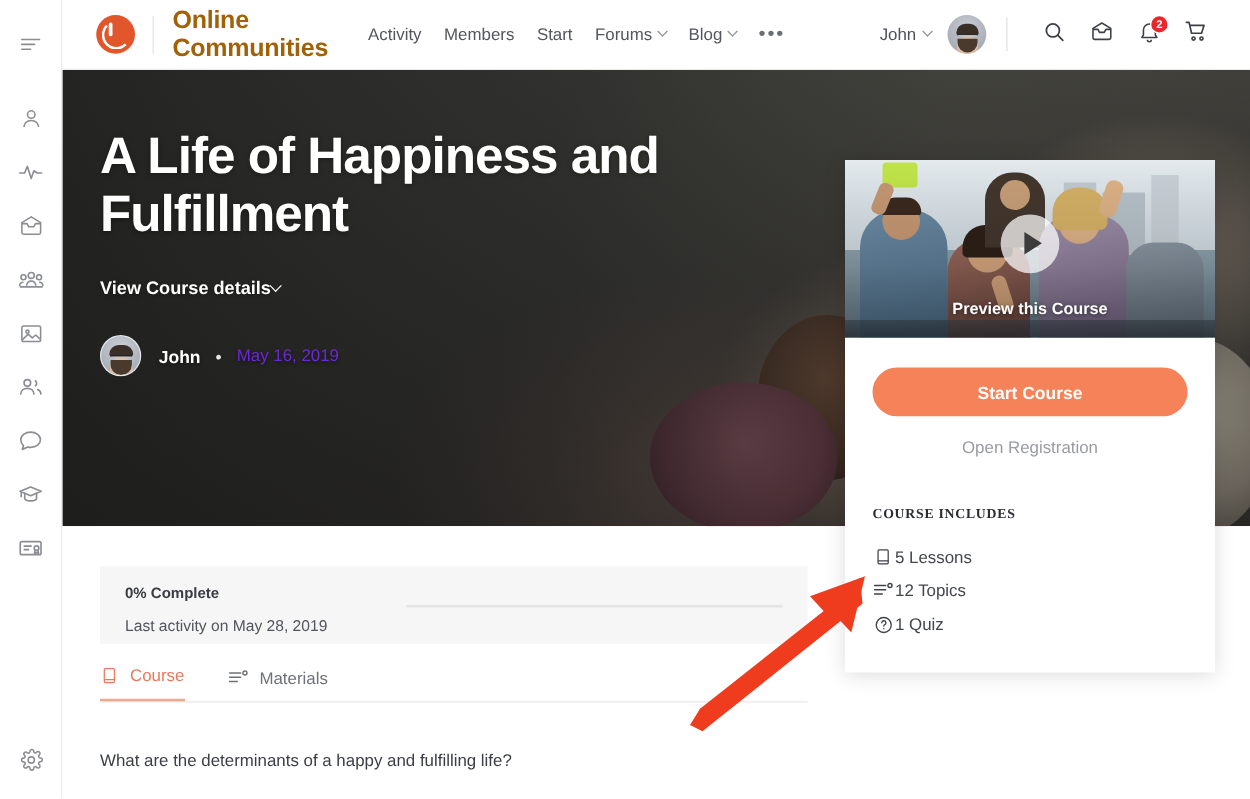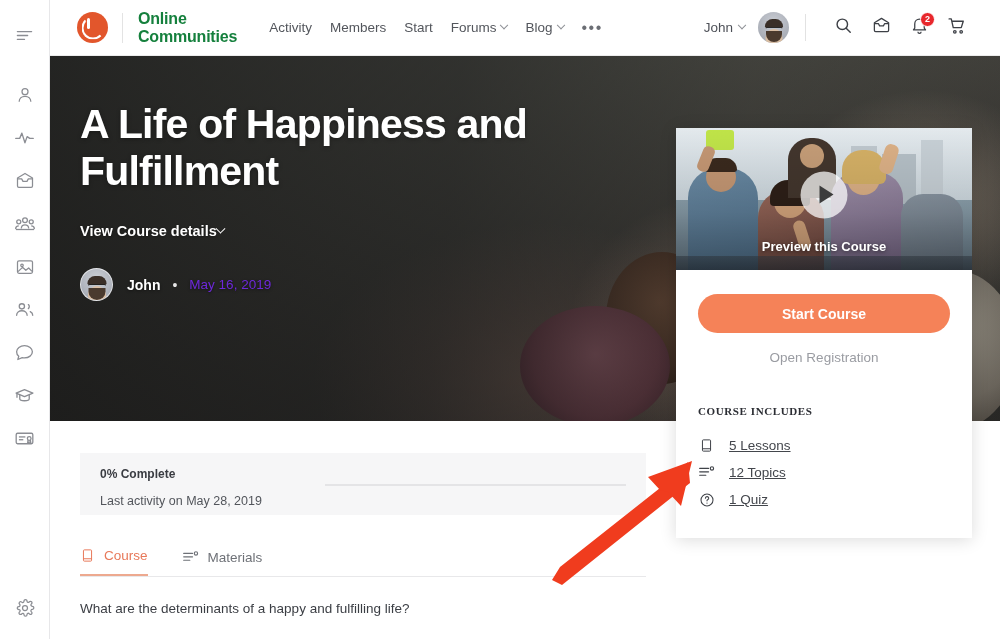--- a/index.html
+++ b/index.html
@@ -48,22 +48,22 @@
     border-top-color: transparent; border-right-color: transparent;
   }
   .logo-mark .logo-stem {
     position: absolute; left: 10px; top: 6px;
     width: 2.6px; height: 11px; background: #fff; border-radius: 2px;
   }
   .logo-divider {
     width: 1px; height: 30px; background: #e3e3e3; margin-left: 14px;
   }
   .logo-text {
-    margin-left: 15px; font-size: 16px; font-weight: bold;
-    line-height: 1.12; color: #15803d; letter-spacing: -0.2px;
+    margin-left: 15px; font-size: 20px; font-weight: bold;
+    line-height: 1.12; color: #a16207; letter-spacing: -0.2px;
   }
   .nav { display: flex; align-items: center; margin-left: 32px; gap: 18px; }
   .nav-item {
     font-size: 13.5px; color: #53565c; display: flex; align-items: center; gap: 5px;
     white-space: nowrap;
   }
   .caret {
     display: inline-block; width: 6px; height: 6px;
     border-right: 1.3px solid #8e9096; border-bottom: 1.3px solid #8e9096;
     transform: rotate(45deg) translate(-2px,-2px);
@@ -219,44 +219,43 @@
   .open-reg {
     margin-top: 17px; text-align: center; color: #9a9ca2; font-size: 13.5px;
   }
   .includes-title {
     margin-top: 40px; font-size: 11px; font-weight: bold; color: #2b2d33;
     letter-spacing: 0.6px;
     font-family: Liberation Serif, serif;
   }
   .inc-list { margin-top: 15px; }
   .inc-row {
-    display: flex; align-items: center; gap: 14px; height: 27px; color: #43464c;
+    display: flex; align-items: center; gap: 1px; height: 27px; color: #43464c;
     font-size: 13.5px;
-    text-decoration: underline;
   }
   .inc-ico { width: 17px; display: flex; align-items: center; justify-content: center; color: #3f4248; }
 
   
   .content {
     position: absolute; left: 50px; top: 421px; width: 950px; height: 218px;
     background: #ffffff;
   }
   .progress-box {
     position: absolute; left: 30px; top: 32px; width: 566px; height: 62px;
     background: #f6f6f7; padding: 14px 20px;
   }
   .prog-label { font-size: 12px; font-weight: bold; color: #3a3c42; }
   .prog-sub { margin-top: 13px; font-size: 12.5px; color: #52555b; }
   .prog-track {
     position: absolute; left: 245px; right: 20px; top: 31px; height: 2px; background: #e4e4e6;
   }
   .prog-fill { height: 2px; width: 0%; background: #f58258; }
 
   .tabs {
-    position: absolute; left: 30px; top: 127px; width: 566px;
+    position: absolute; left: 30px; top: 112px; width: 566px;
     display: flex; align-items: flex-end; gap: 34px;
     border-bottom: 1px solid #e8e8ea;
   }
   .tab {
     display: flex; align-items: center; gap: 9px; padding-bottom: 11px;
     font-size: 13.5px; color: #6e7177; cursor: pointer;
   }
   .tab.active { color: #e8795a; border-bottom: 2px solid #eda98f; }
   .tab .t-ico { display: flex; align-items: center; }
   .content-q {

